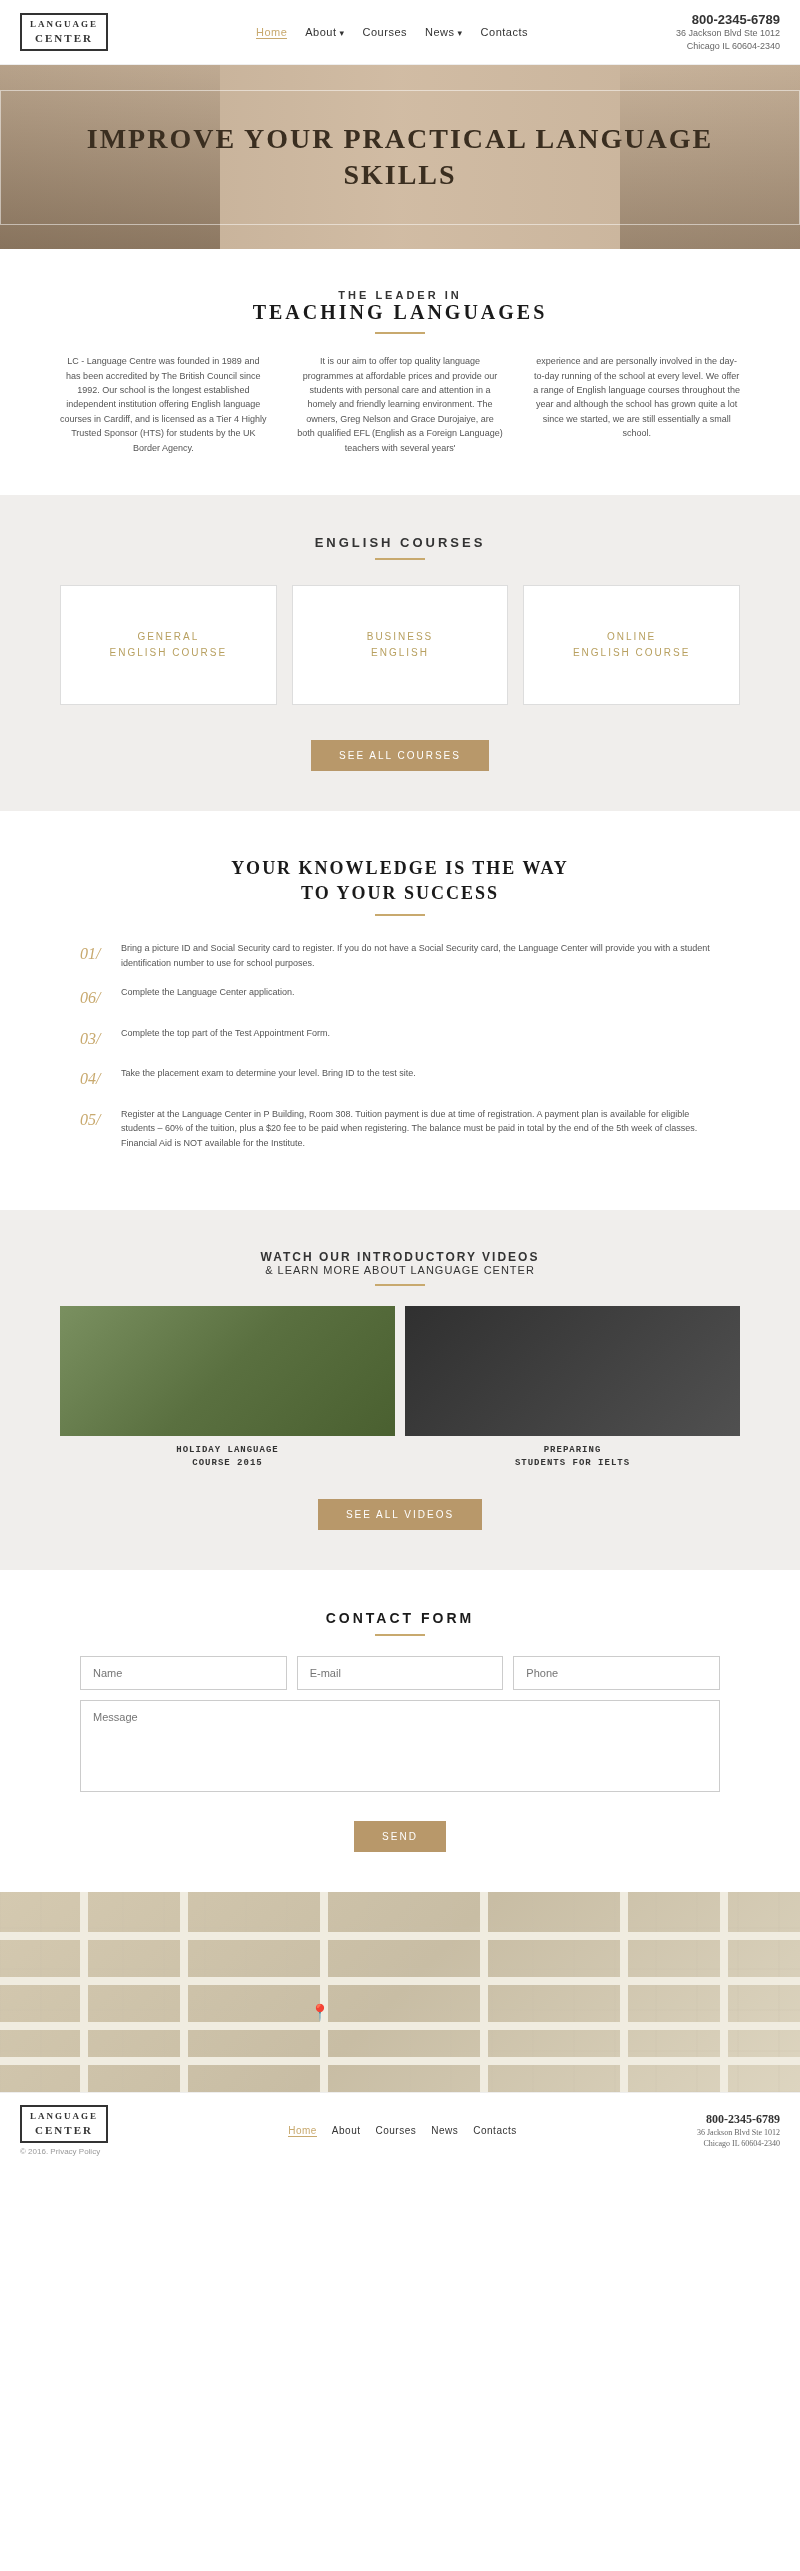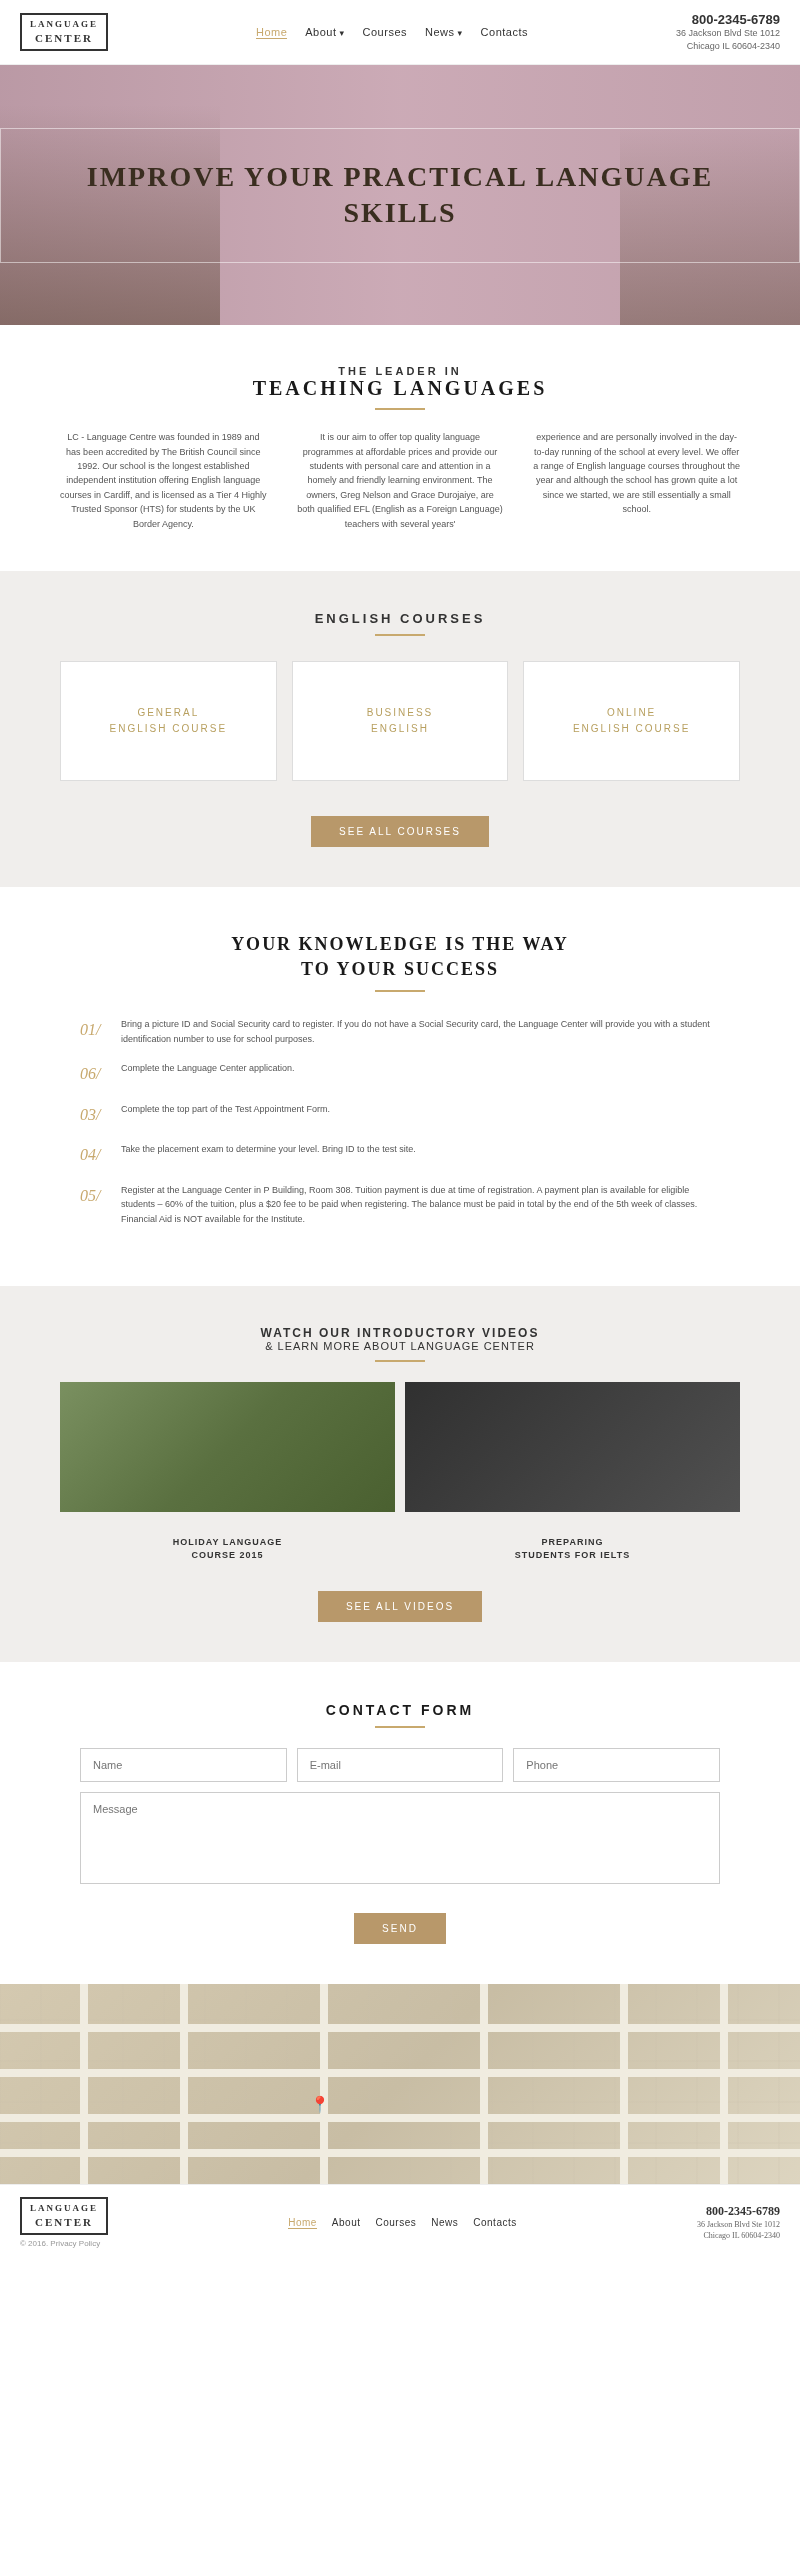--- a/index.html
+++ b/index.html
@@ -38,22 +38,22 @@
     nav a.active { color: #c8a96e; border-bottom: 1px solid #c8a96e; }
     nav .has-arrow::after { content: ' ▾'; font-size: 9px; }
     .contact-info { text-align: right; font-family: Arial, sans-serif; }
     .contact-info .phone { font-size: 13px; font-weight: bold; color: #333; }
     .contact-info .address { font-size: 9px; color: #666; line-height: 1.4; }
 
     
     .hero {
       position: relative;
       width: 100%;
-      height: 260px;
-      background: #d946ef;
+      height: 184px;
+      background: #fdba74;
       overflow: hidden;
       display: flex;
       align-items: center;
       justify-content: center;
     }
     .hero-bg {
       position: absolute;
       inset: 0;
       background: linear-gradient(to right, #b5a898, #c9bcac, #bdb0a0);
       opacity: 0.85;
@@ -256,27 +256,27 @@
       flex: 1;
       height: 130px;
       background: #888;
       overflow: hidden;
       position: relative;
     }
     .video-thumb-1 { background: linear-gradient(135deg, #7a9060 0%, #5a7040 50%, #4a6030 100%); }
     .video-thumb-2 { background: linear-gradient(135deg, #404040 0%, #606060 50%, #303030 100%); }
     .video-thumb-3 { background: linear-gradient(135deg, #303030 0%, #505050 100%); }
     .video-label {
-      font-family: Liberation Sans, sans-serif;
+      font-family: Liberation Mono, monospace;
       font-size: 9px;
       font-weight: bold;
       letter-spacing: 1px;
       text-transform: uppercase;
       color: #333;
-      margin-top: 24px;
+      margin-top: 8px;
       line-height: 1.4;
     }
 
     
     .section-contact {
       padding: 40px 80px;
       background: #fff;
       text-align: center;
     }
     .section-contact .title {

